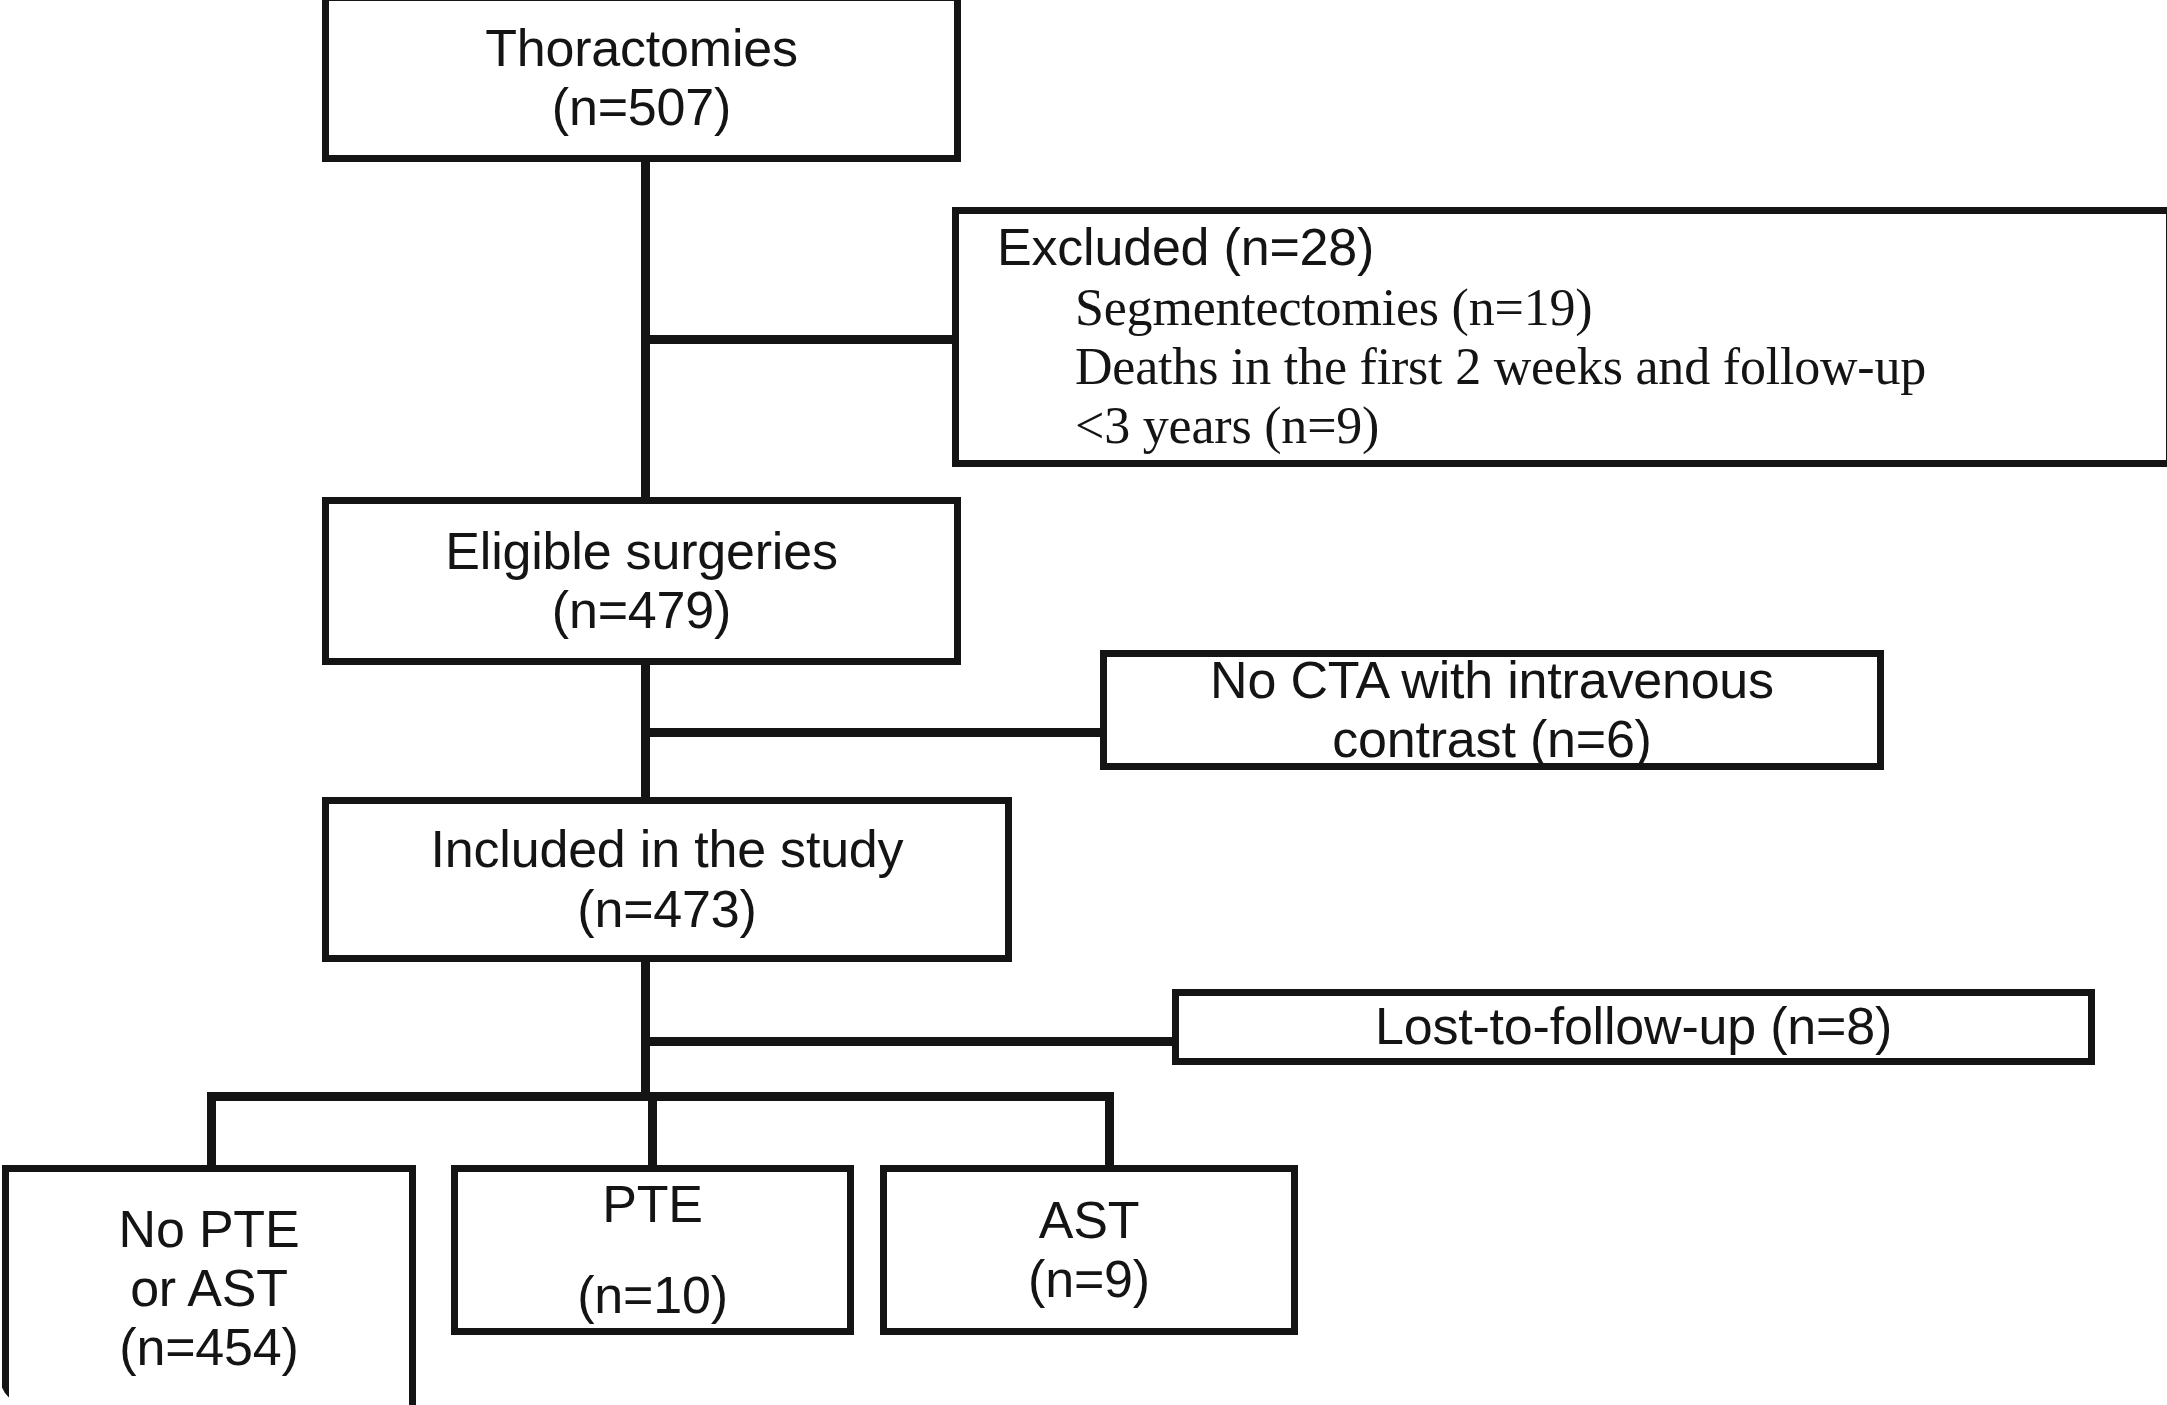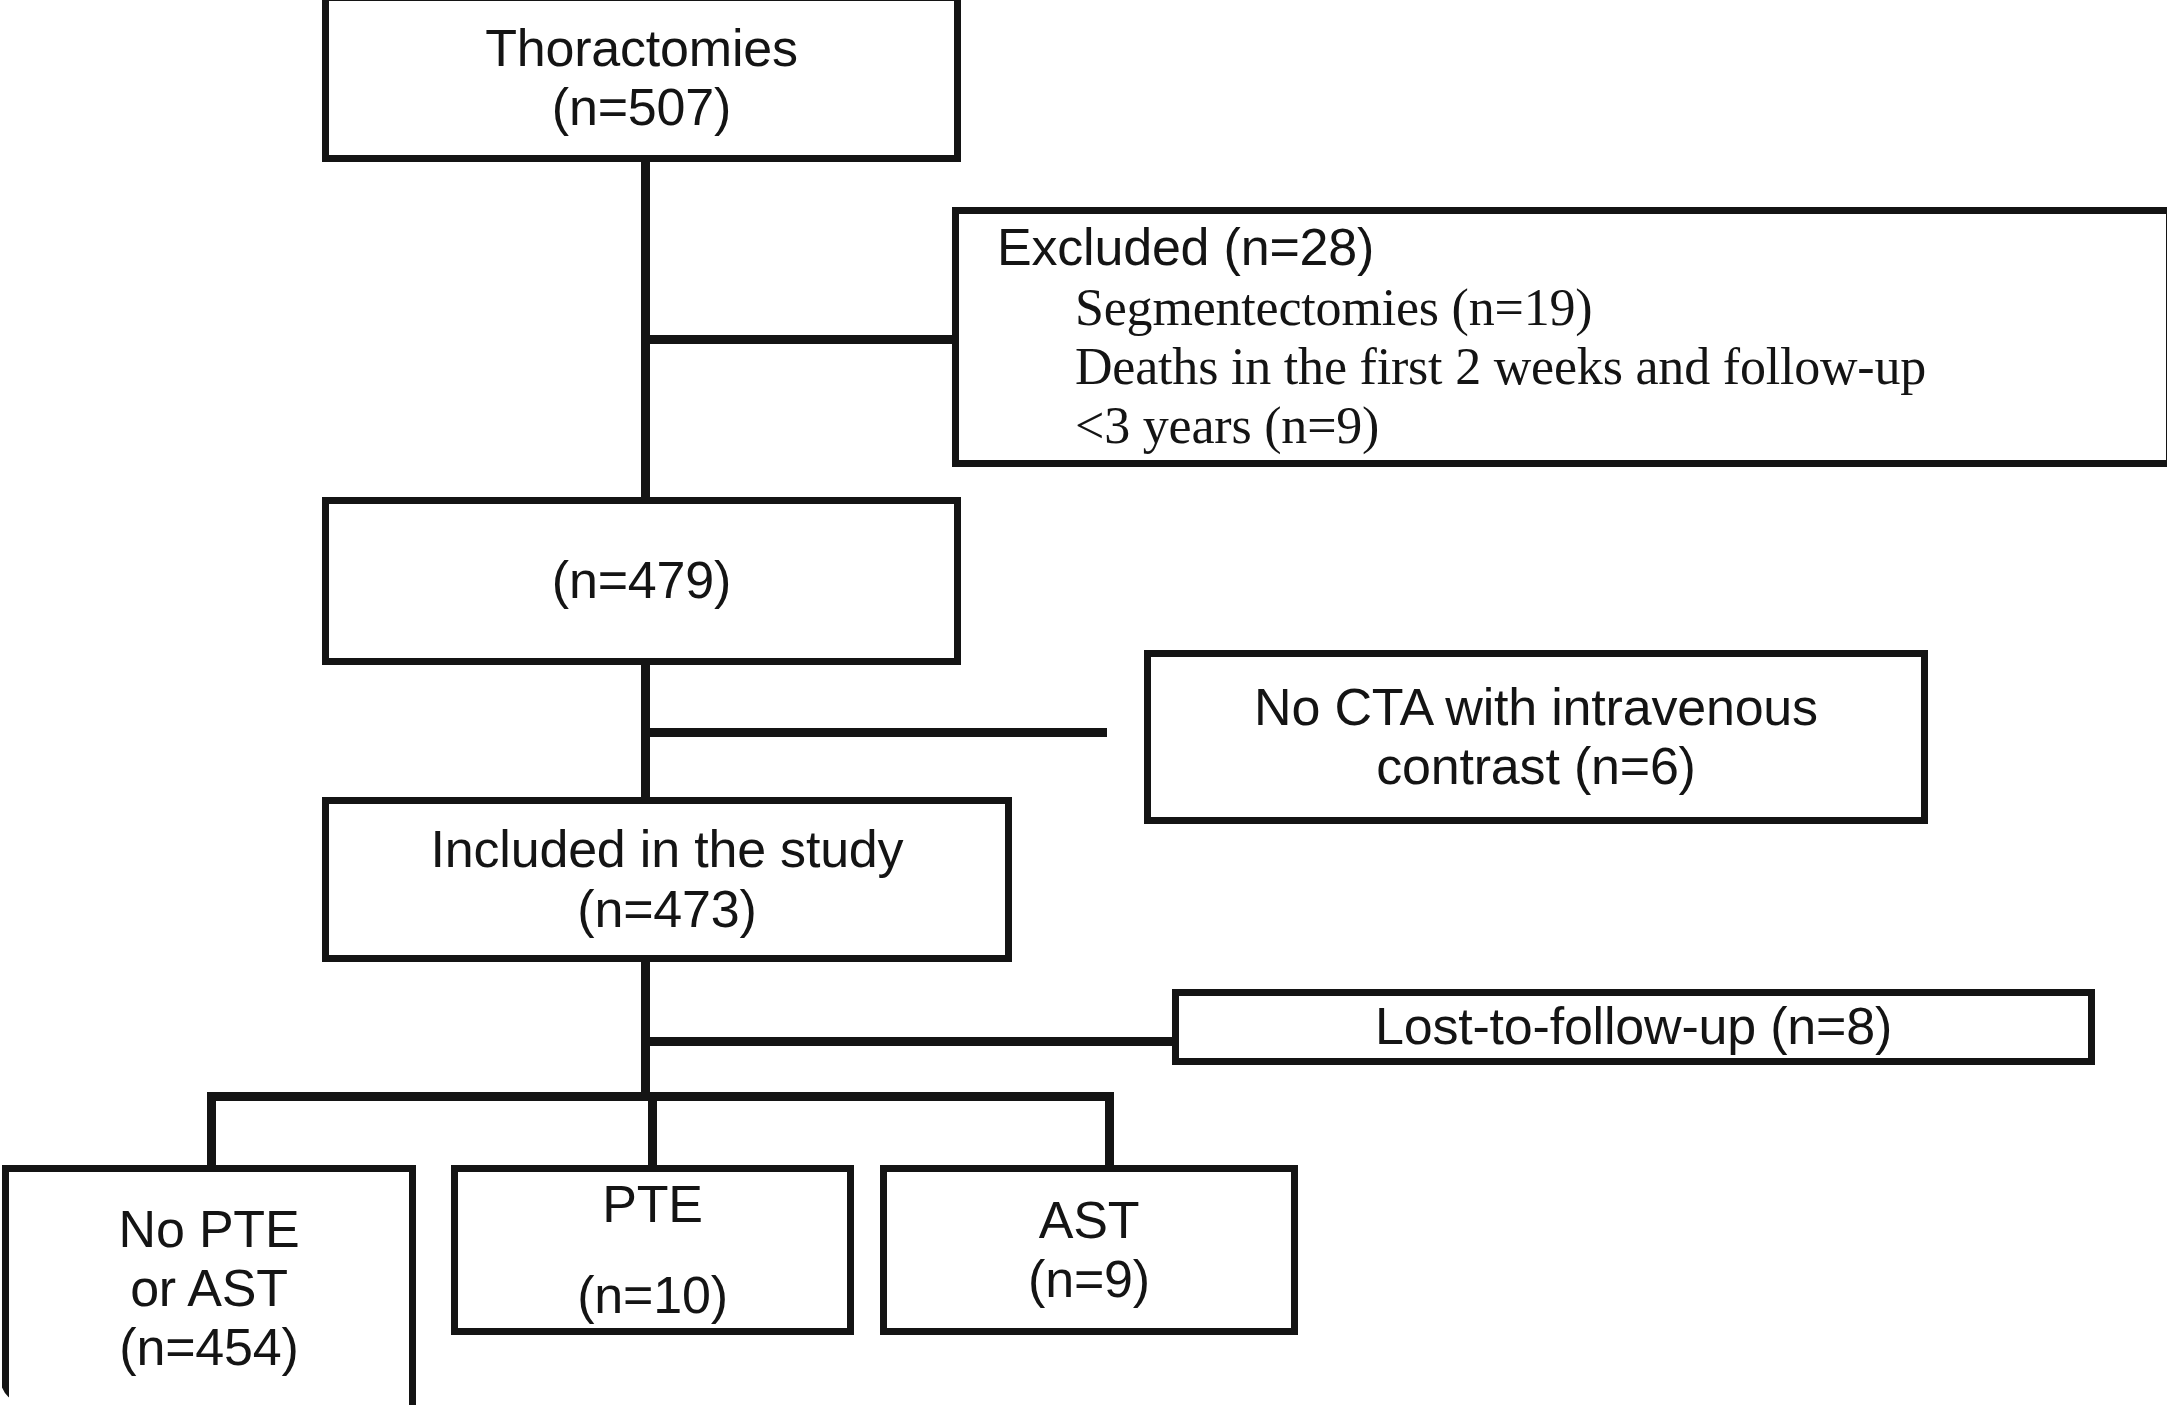--- a/index.html
+++ b/index.html
@@ -87,24 +87,25 @@
   </div>
 
   <div class="node left-align" style="left:952px; top:207px; width:1221px; height:260px;">
     <span class="line">Excluded (n=28)</span>
     <span class="line indent">Segmentectomies (n=19)</span>
     <span class="line indent">Deaths in the first 2 weeks and follow-up</span>
     <span class="line indent">&lt;3 years (n=9)</span>
   </div>
 
   <div class="node" style="left:322px; top:497px; width:639px; height:168px;">
+    <span class="line">Eligible surgeries</span>
     <span class="line">(n=479)</span>
   </div>
 
-  <div class="node" style="left:1100px; top:650px; width:784px; height:174px;margin-left:44px;">
+  <div class="node" style="left:1100px; top:650px; width:784px; height:120px;">
     <span class="line">No CTA with intravenous</span>
     <span class="line">contrast (n=6)</span>
   </div>
 
   <div class="node" style="left:322px; top:797px; width:690px; height:165px;">
     <span class="line">Included in the study</span>
     <span class="line">(n=473)</span>
   </div>
 
   <div class="node" style="left:1172px; top:989px; width:923px; height:76px;">

